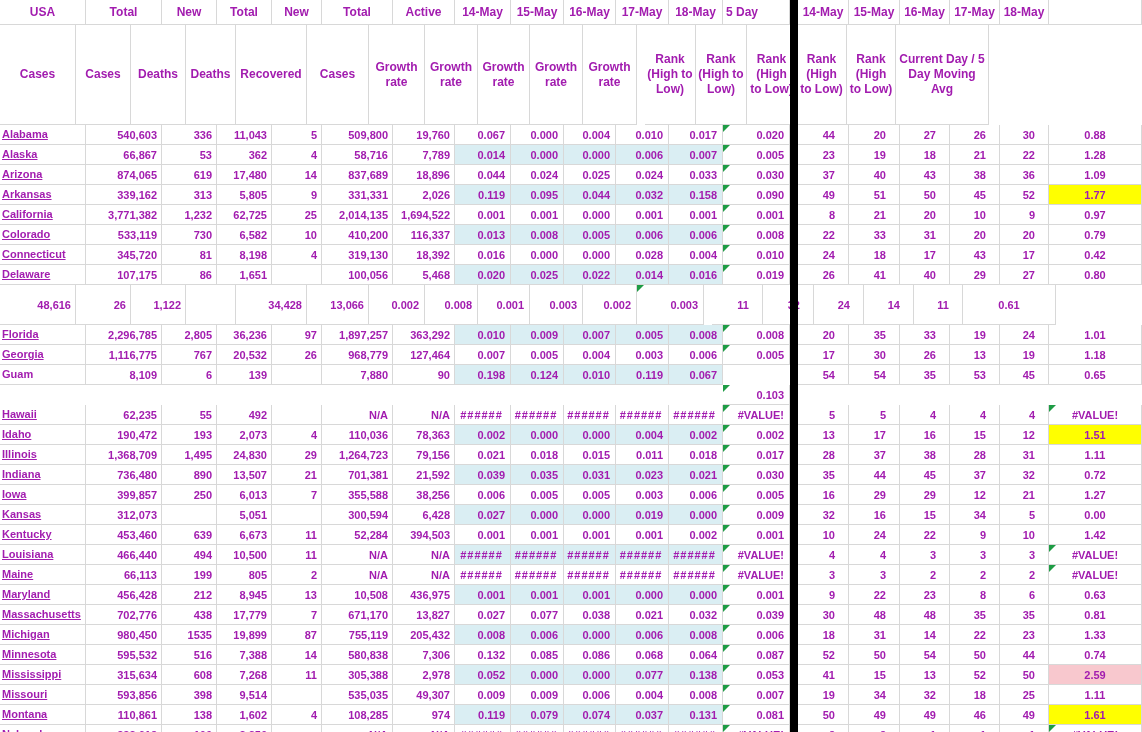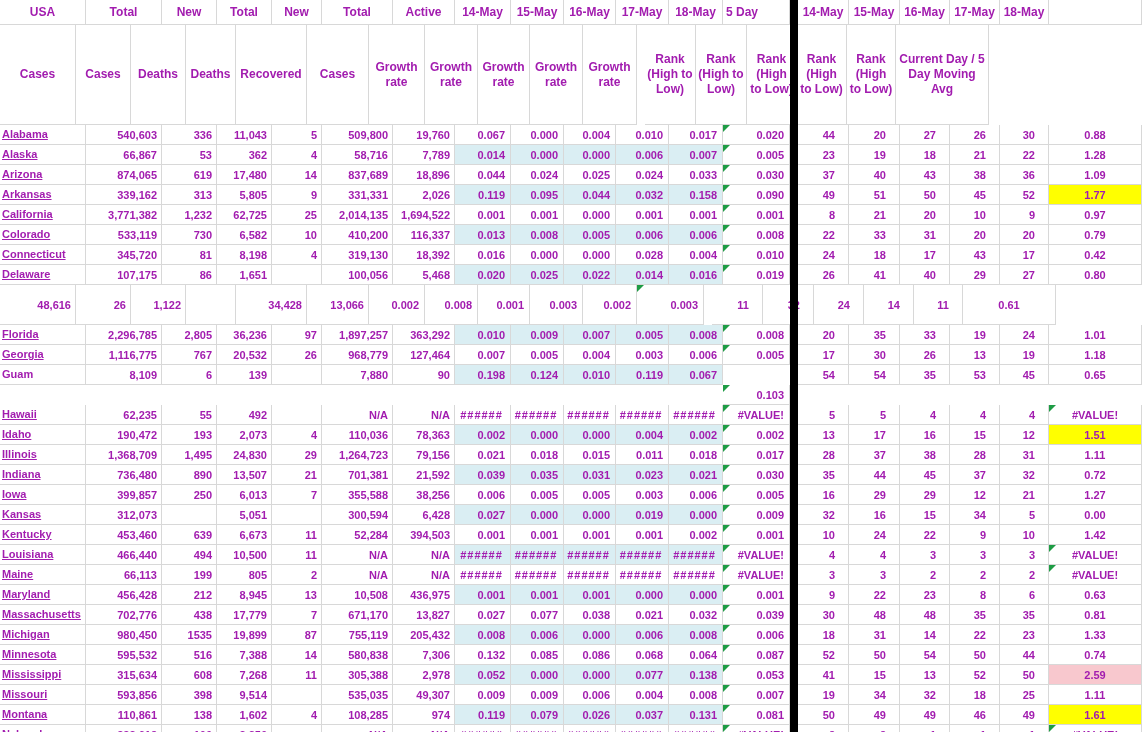--- a/index.html
+++ b/index.html
@@ -723,21 +723,21 @@
           <span class="st">Montana</span>
         </div>
         <div class="cell c-num" style="width: 76px;">110,861</div>
         <div class="cell c-num" style="width: 55px;">138</div>
         <div class="cell c-num" style="width: 55px;">1,602</div>
         <div class="cell c-num" style="width: 50px;">4</div>
         <div class="cell c-num" style="width: 71px;">108,285</div>
         <div class="cell c-num" style="width: 62px;">974</div>
         <div class="cell c-growth shade" style="width: 56px;">0.119</div>
         <div class="cell c-growth shade" style="width: 53px;">0.079</div>
-        <div class="cell c-growth shade" style="width: 52px;">0.026</div>
+        <div class="cell c-growth shade" style="width: 52px;">0.074</div>
         <div class="cell c-growth shade" style="width: 53px;">0.037</div>
         <div class="cell c-growth shade" style="width: 54px;">0.131</div>
         <div class="cell c-avg" style="width: 67px;">0.081<span class="tri"></span></div>
         <div class="cell c-rank first" style="width: 51px;">50</div>
         <div class="cell c-rank" style="width: 51px;">49</div>
         <div class="cell c-rank" style="width: 50px;">49</div>
         <div class="cell c-rank" style="width: 50px;">46</div>
         <div class="cell c-rank" style="width: 49px;">49</div>
         <div class="cell c-ratio bg-yellow" style="width: 93px;">1.61</div>
       </div>

